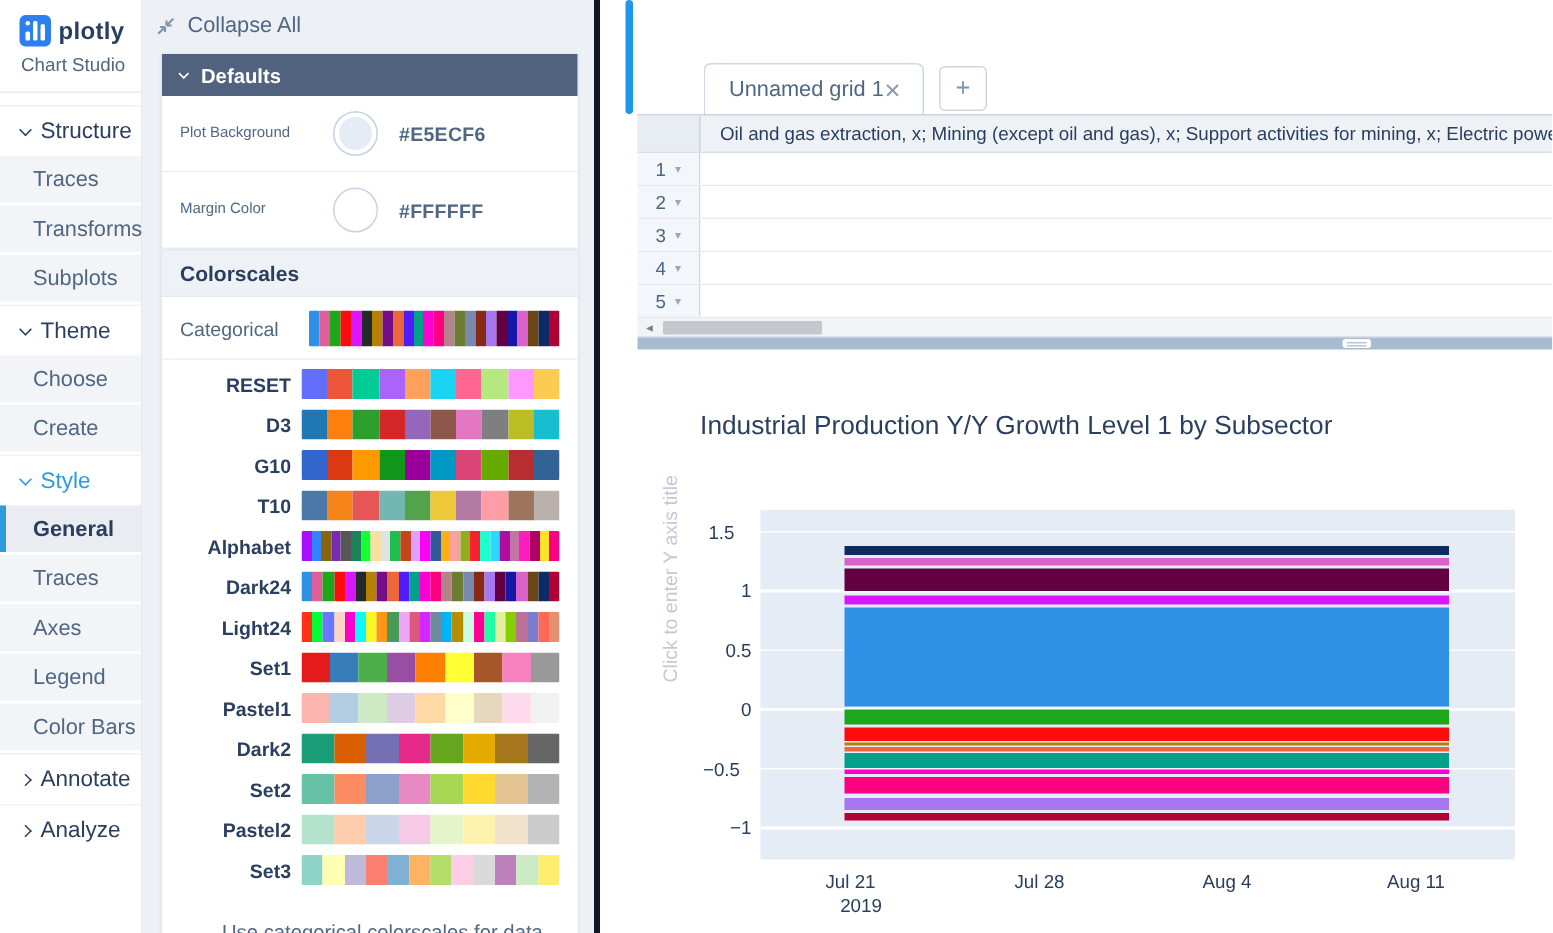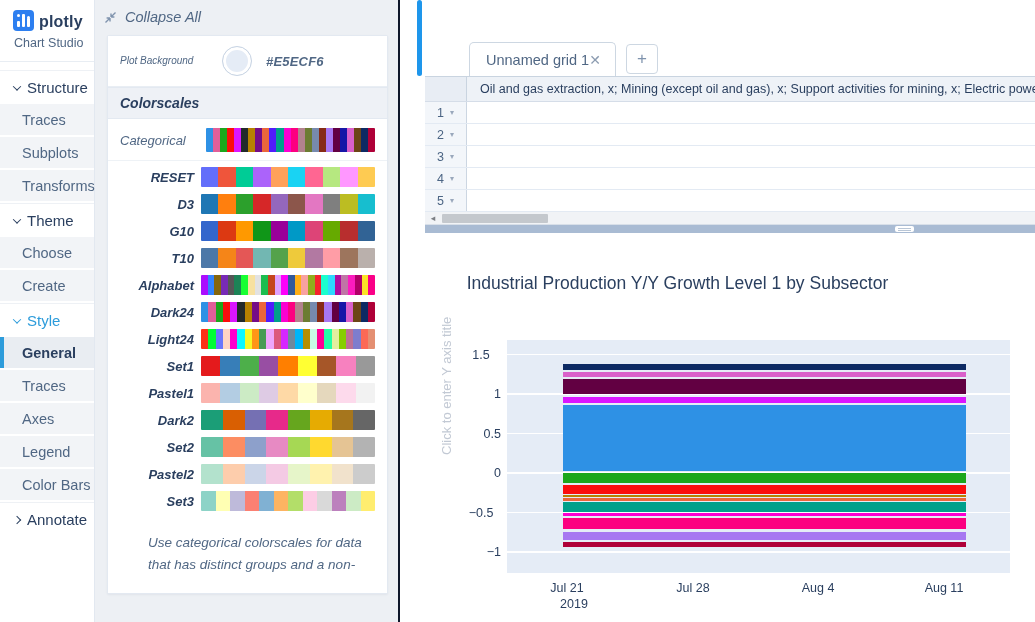--- a/index.html
+++ b/index.html
@@ -30,21 +30,21 @@
   .chev { width:6px; height:6px; border-right:1.8px solid #506784; border-bottom:1.8px solid #506784; display:inline-block; flex:0 0 auto; }
   .chev.down { transform:rotate(45deg) translate(-1px,-1px); }
   .chev.right { transform:rotate(-45deg); }
   .nav-section .chev { border-color:#2a3f5f; }
   .nav-item { height:33px; line-height:33px; padding-left:22px; background:#f2f4f7; border-bottom:2px solid #fff;
               font-size:14.5px; color:#506784; cursor:pointer; position:relative; }
   .nav-item.active { background:#e9edf2; color:#2a3f5f; font-weight:bold; }
   .nav-item.active::before { content:""; position:absolute; left:0; top:0; bottom:0; width:4px; background:#2d9cdb; }
 
   
-  .panel { position:absolute; left:95px; top:0; width:305px; height:622px; background:#edf0f4; border-right:2px solid #0f172a; overflow:hidden;font-style:italic; }
+  .panel { position:absolute; left:95px; top:0; width:305px; height:622px; background:#edf0f4; border-right:4px solid #0f172a; overflow:hidden; }
   .collapse-row { display:flex; align-items:center; gap:8px; padding:9px 0 8px 9px; color:#506784; font-size:14.5px; cursor:pointer; }
   .card { margin:2px 10px 0 12px; background:#fff; border:1px solid #e3e9f1; border-radius:2px; box-shadow:0 1px 2px rgba(80,103,132,.08); }
   .fold-header { display:flex; align-items:center; gap:9px; height:28px; background:#50627E; color:#fff; padding-left:12px;
                  font-size:13.5px; font-weight:bold; cursor:pointer; }
   .fold-header .chev { border-color:#fff; width:5px; height:5px; }
   .attr-row { display:flex; align-items:center; padding:10px 12px; border-bottom:1px solid #e9eef4; background:#fff; }
   .attr-label { width:88px; font-size:10px; color:#506784; line-height:1.35; flex:0 0 auto; }
   .swatch-circle { width:30px; height:30px; border-radius:50%; border:1px solid #c8d4e3; box-shadow:inset 0 0 0 3px #fff; margin:0 14px 0 14px; flex:0 0 auto; cursor:pointer; }
   .attr-value { font-size:13px; font-weight:bold; color:#506784; letter-spacing:.2px; }
   .sub-header { height:32px; line-height:31px; background:#eef1f6; border-top:1px solid #e3e9f1; border-bottom:1px solid #e3e9f1;
@@ -118,61 +118,74 @@
         <span class="logo-text">plotly</span>
       </div>
       <div class="logo-sub">Chart Studio</div>
     </div>
     <div class="nav">
         <div class="nav-section">
           <span class="chev down"></span>
           <span>Structure</span>
         </div>
         <div class="nav-item">Traces</div>
+        <div class="nav-item">Transforms</div>
         <div class="nav-item">Subplots</div>
-        <div class="nav-item">Transforms</div>
         <div class="nav-section">
           <span class="chev down"></span>
           <span>Theme</span>
         </div>
         <div class="nav-item">Choose</div>
         <div class="nav-item">Create</div>
         <div class="nav-section accent">
           <span class="chev down"></span>
           <span>Style</span>
         </div>
         <div class="nav-item active">General</div>
         <div class="nav-item">Traces</div>
         <div class="nav-item">Axes</div>
         <div class="nav-item">Legend</div>
         <div class="nav-item">Color Bars</div>
         <div class="nav-section">
           <span class="chev right"></span>
           <span>Annotate</span>
+        </div>
+        <div class="nav-section">
+          <span class="chev right"></span>
+          <span>Analyze</span>
         </div>
       </div>
   </div>
 
   <div class="panel">
     <div class="collapse-row">
       <svg width="13" height="13" viewBox="0 0 13 13">
         <g stroke="#7f93ad" stroke-width="1.4" fill="none">
           <path d="M11.5 1.5 L7 6 M7 6 h3.4 M7 6 v-3.4"></path>
           <path d="M1.5 11.5 L6 7 M6 7 h-3.4 M6 7 v3.4"></path>
         </g>
       </svg>
       <span>Collapse All</span>
     </div>
 
     <div class="card">
+      <div class="fold-header">
+        <span class="chev down"></span>
+        <span>Defaults</span>
+      </div>
 
       <div class="attr-row">
         <span class="attr-label">Plot Background</span>
         <span class="swatch-circle" style="background:#E5ECF6"></span>
         <span class="attr-value">#E5ECF6</span>
+      </div>
+      <div class="attr-row">
+        <span class="attr-label">Margin Color</span>
+        <span class="swatch-circle" style="background:#FFFFFF"></span>
+        <span class="attr-value">#FFFFFF</span>
       </div>
 
       <div class="sub-header">Colorscales</div>
 
       <div class="cat-row">
         <span class="cat-label">Categorical</span>
         <div class="swatch-bar">
             <div style="background: rgb(46, 145, 229);"></div>
             <div style="background: rgb(225, 95, 153);"></div>
             <div style="background: rgb(28, 167, 28);"></div>

